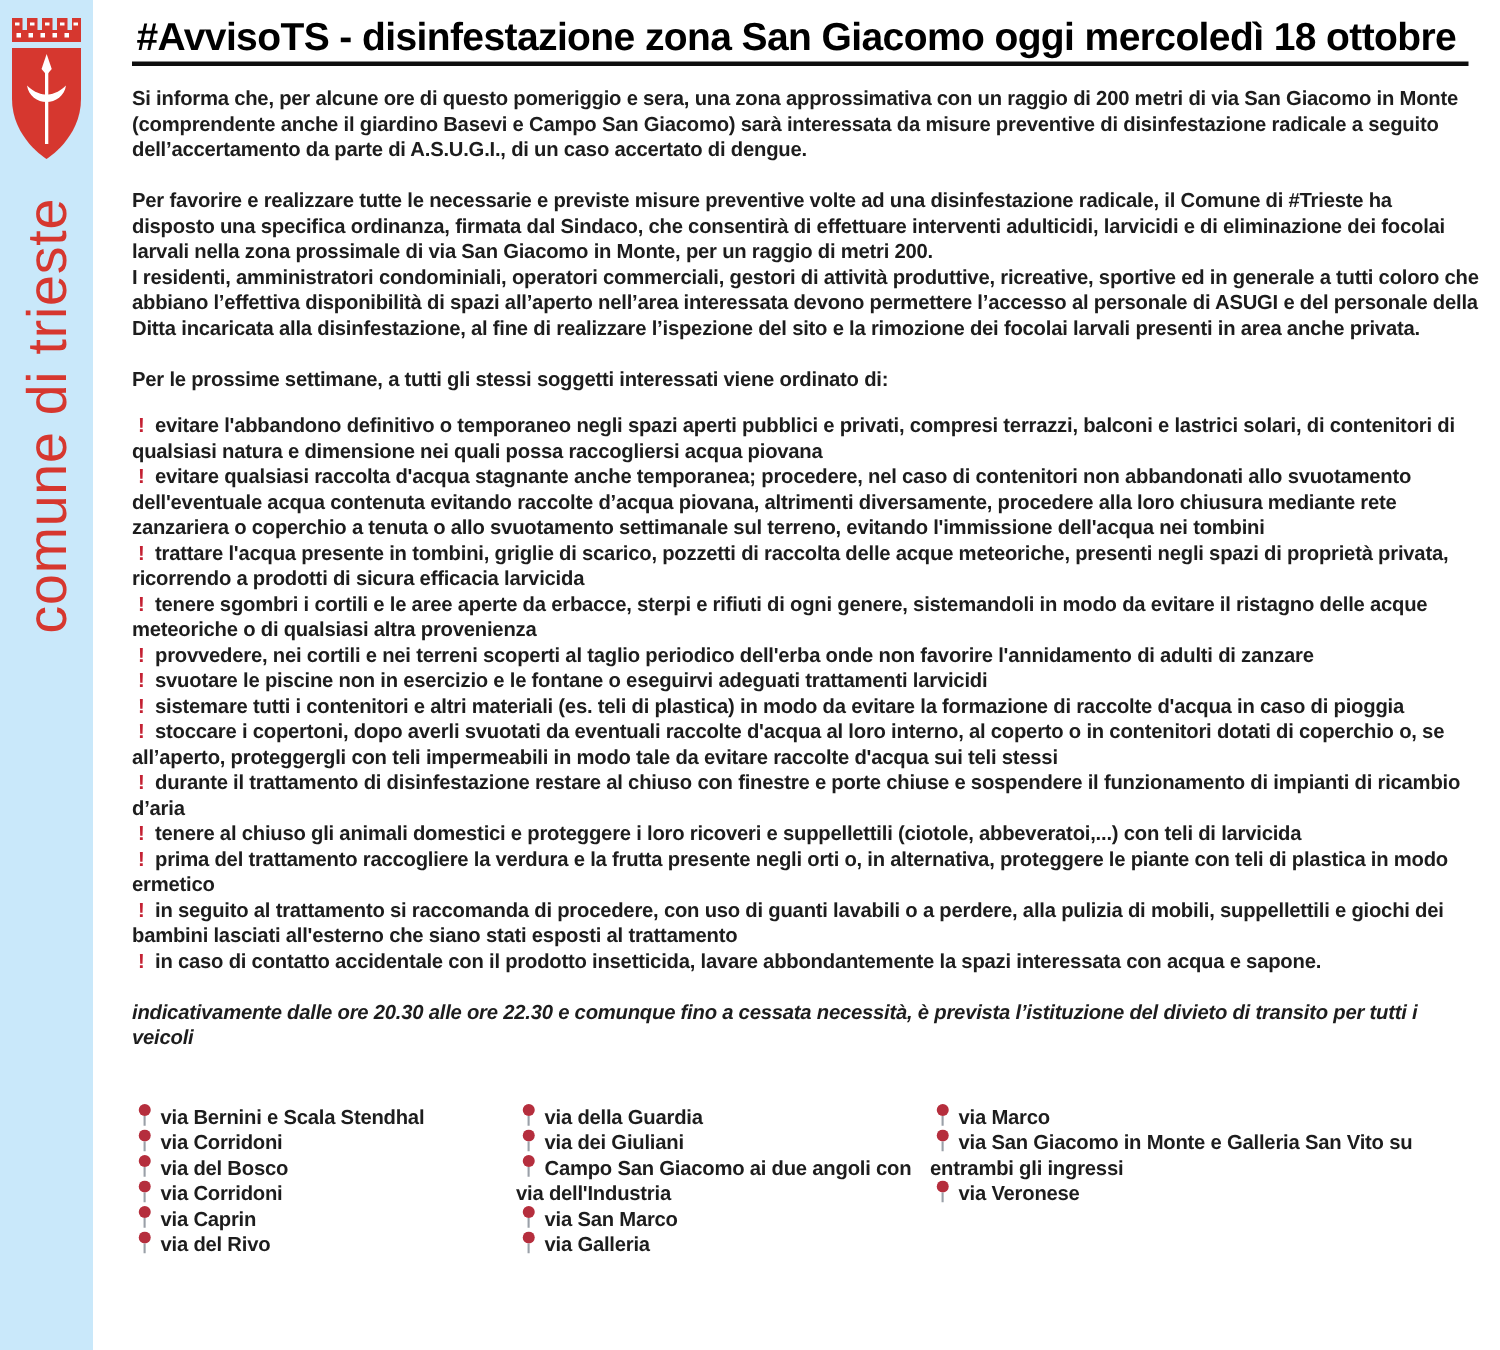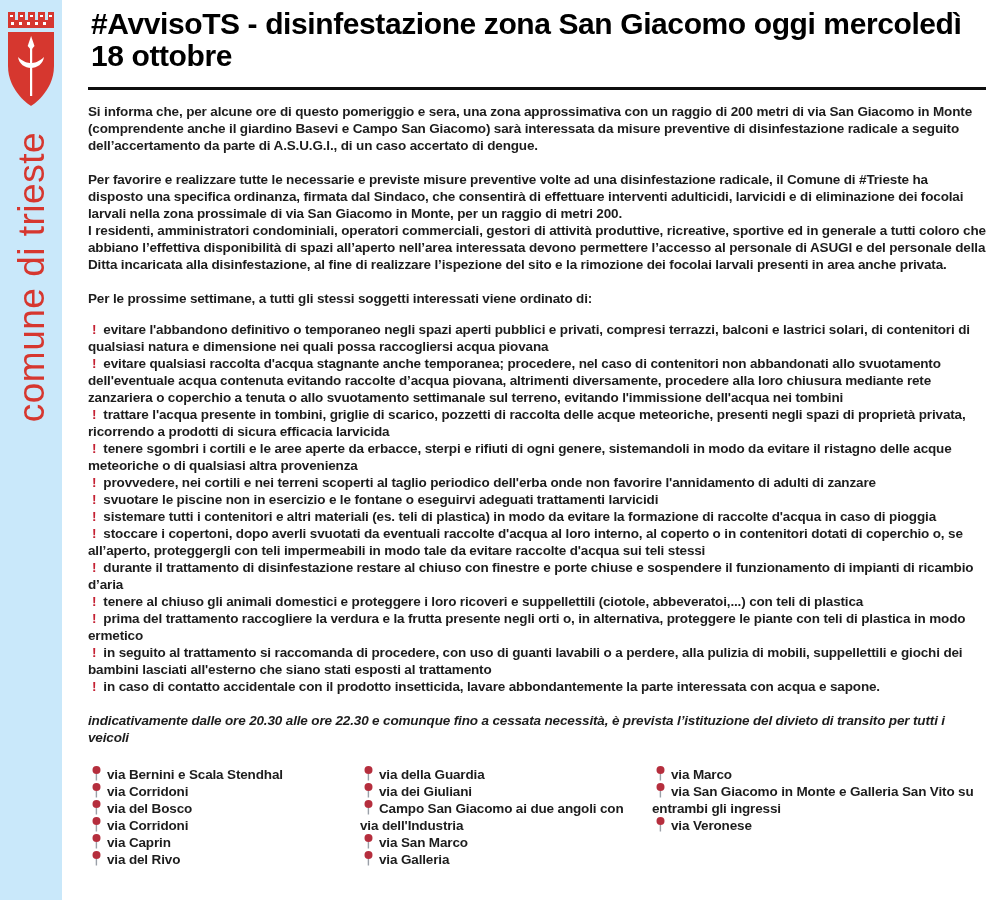--- a/index.html
+++ b/index.html
@@ -23,35 +23,35 @@
     letter-spacing:0.5px; white-space:nowrap;
   }
   
   .main {
     position:absolute; left:88px; top:8px; width:898px;
     color:#1d1d1d; font-weight:700; font-size:13.5px; line-height:17px;
     letter-spacing:-0.15px;
   }
   .title {
     display:inline-block; margin:0 0 13px 0; color:#000;
-    font-size:30px; line-height:32px; letter-spacing:-0.4px;
-    border-bottom:3px solid #0e0e0e; padding:0 8px 15px 3px;
+    font-size:26px; line-height:32px; letter-spacing:-0.4px;
+    border-bottom:3px solid #0e0e0e; padding:0 8px 1px 3px;text-align:right;
   }
   p { margin:0; }
   .para  { margin:0 0 17px 0; }
   .lead-gap { margin-bottom:14px; }
   .bullet { margin:0; }
   .excl {
     color:#c42133; font-weight:700; margin:0 7px 0 4px; display:inline;
   }
   .bullets { margin-bottom:17px; }
   .transit { margin:0 0 0 0;font-style:italic; }
   .streets {
     display:grid; grid-template-columns:256px 276px 1fr;
-    margin-top:20px; column-gap:16px;
+    margin-top:36px; column-gap:0;
   }
   .street { margin:0 0 0 0; line-height:17px; }
   .pin-icon { display:inline-block; vertical-align:-2px; margin:0 6px 0 4px; }
 </style>
 </head>
 <body>
 
 <div class="sidebar">
   <svg class="logo" viewBox="0 0 48 110" xmlns="http://www.w3.org/2000/svg">
 
@@ -104,24 +104,24 @@
   <div class="bullets">
     <p class="bullet"><span class="excl">!</span><span>evitare l'abbandono definitivo o temporaneo negli spazi aperti pubblici e privati, compresi terrazzi, balconi e lastrici solari, di contenitori di qualsiasi natura e dimensione nei quali possa raccogliersi acqua piovana</span></p>
     <p class="bullet"><span class="excl">!</span><span>evitare qualsiasi raccolta d'acqua stagnante anche temporanea; procedere, nel caso di contenitori non abbandonati allo svuotamento dell'eventuale acqua contenuta evitando raccolte d’acqua piovana, altrimenti diversamente, procedere alla loro chiusura mediante rete zanzariera o coperchio a tenuta o allo svuotamento settimanale sul terreno, evitando l'immissione dell'acqua nei tombini</span></p>
     <p class="bullet"><span class="excl">!</span><span>trattare l'acqua presente in tombini, griglie di scarico, pozzetti di raccolta delle acque meteoriche, presenti negli spazi di proprietà privata, ricorrendo a prodotti di sicura efficacia larvicida</span></p>
     <p class="bullet"><span class="excl">!</span><span>tenere sgombri i cortili e le aree aperte da erbacce, sterpi e rifiuti di ogni genere, sistemandoli in modo da evitare il ristagno delle acque meteoriche o di qualsiasi altra provenienza</span></p>
     <p class="bullet"><span class="excl">!</span><span>provvedere, nei cortili e nei terreni scoperti al taglio periodico dell'erba onde non favorire l'annidamento di adulti di zanzare</span></p>
     <p class="bullet"><span class="excl">!</span><span>svuotare le piscine non in esercizio e le fontane o eseguirvi adeguati trattamenti larvicidi</span></p>
     <p class="bullet"><span class="excl">!</span><span>sistemare tutti i contenitori e altri materiali (es. teli di plastica) in modo da evitare la formazione di raccolte d'acqua in caso di pioggia</span></p>
     <p class="bullet"><span class="excl">!</span><span>stoccare i copertoni, dopo averli svuotati da eventuali raccolte d'acqua al loro interno, al coperto o in contenitori dotati di coperchio o, se all’aperto, proteggergli con teli impermeabili in modo tale da evitare raccolte d'acqua sui teli stessi</span></p>
     <p class="bullet"><span class="excl">!</span><span>durante il trattamento di disinfestazione restare al chiuso con finestre e porte chiuse e sospendere il funzionamento di impianti di ricambio d’aria</span></p>
-    <p class="bullet"><span class="excl">!</span><span>tenere al chiuso gli animali domestici e proteggere i loro ricoveri e suppellettili (ciotole, abbeveratoi,...) con teli di plastica</span></p>
+    <p class="bullet"><span class="excl">!</span><span>tenere al chiuso gli animali domestici e proteggere i loro ricoveri e suppellettili (ciotole, abbeveratoi,...) con teli di larvicida</span></p>
     <p class="bullet"><span class="excl">!</span><span>prima del trattamento raccogliere la verdura e la frutta presente negli orti o, in alternativa, proteggere le piante con teli di plastica in modo ermetico</span></p>
     <p class="bullet"><span class="excl">!</span><span>in seguito al trattamento si raccomanda di procedere, con uso di guanti lavabili o a perdere, alla pulizia di mobili, suppellettili e giochi dei bambini lasciati all'esterno che siano stati esposti al trattamento</span></p>
-    <p class="bullet"><span class="excl">!</span><span>in caso di contatto accidentale con il prodotto insetticida, lavare abbondantemente la parte interessata con acqua e sapone.</span></p>
+    <p class="bullet"><span class="excl">!</span><span>in caso di contatto accidentale con il prodotto insetticida, lavare abbondantemente la spazi interessata con acqua e sapone.</span></p>
   </div>
 
   <p class="transit">indicativamente dalle ore 20.30 alle ore 22.30 e comunque fino a cessata necessità, è prevista l’istituzione del divieto di transito per tutti i veicoli</p>
 
   <div class="streets">
     <div>
       <p class="street"><svg class="pin-icon" width="9" height="15" viewBox="0 0 9 15">
             <circle cx="4.5" cy="4" r="4" fill="#b52e3d"></circle>
             <rect x="3.7" y="8" width="1.4" height="6.5" fill="#9aa0a8"></rect>
           </svg><span>via Bernini e Scala Stendhal</span></p>

